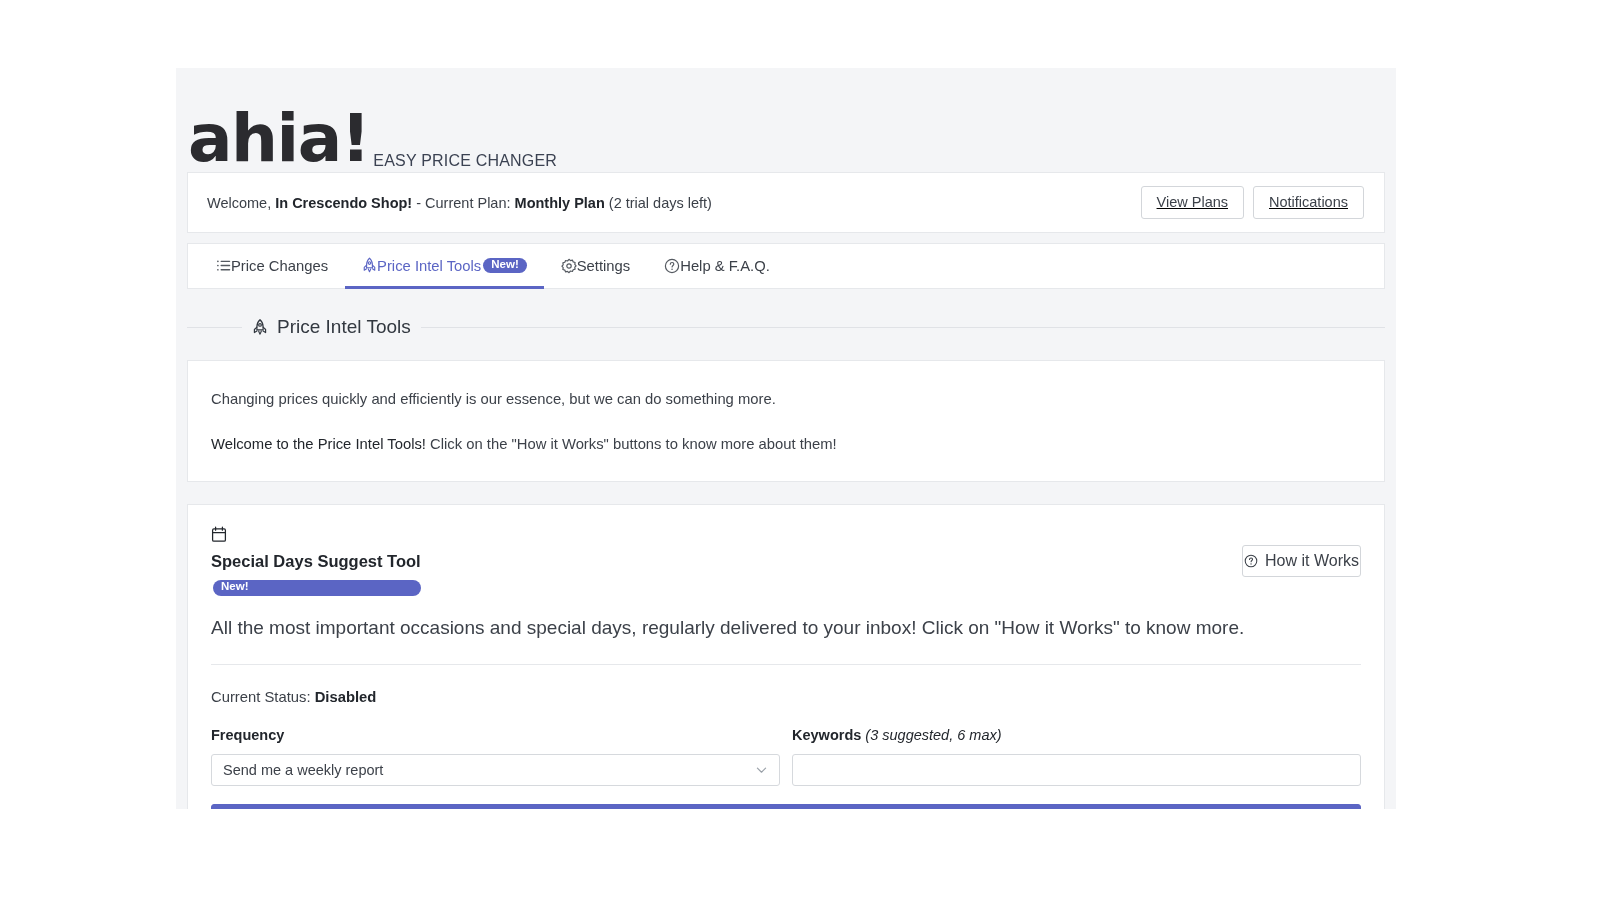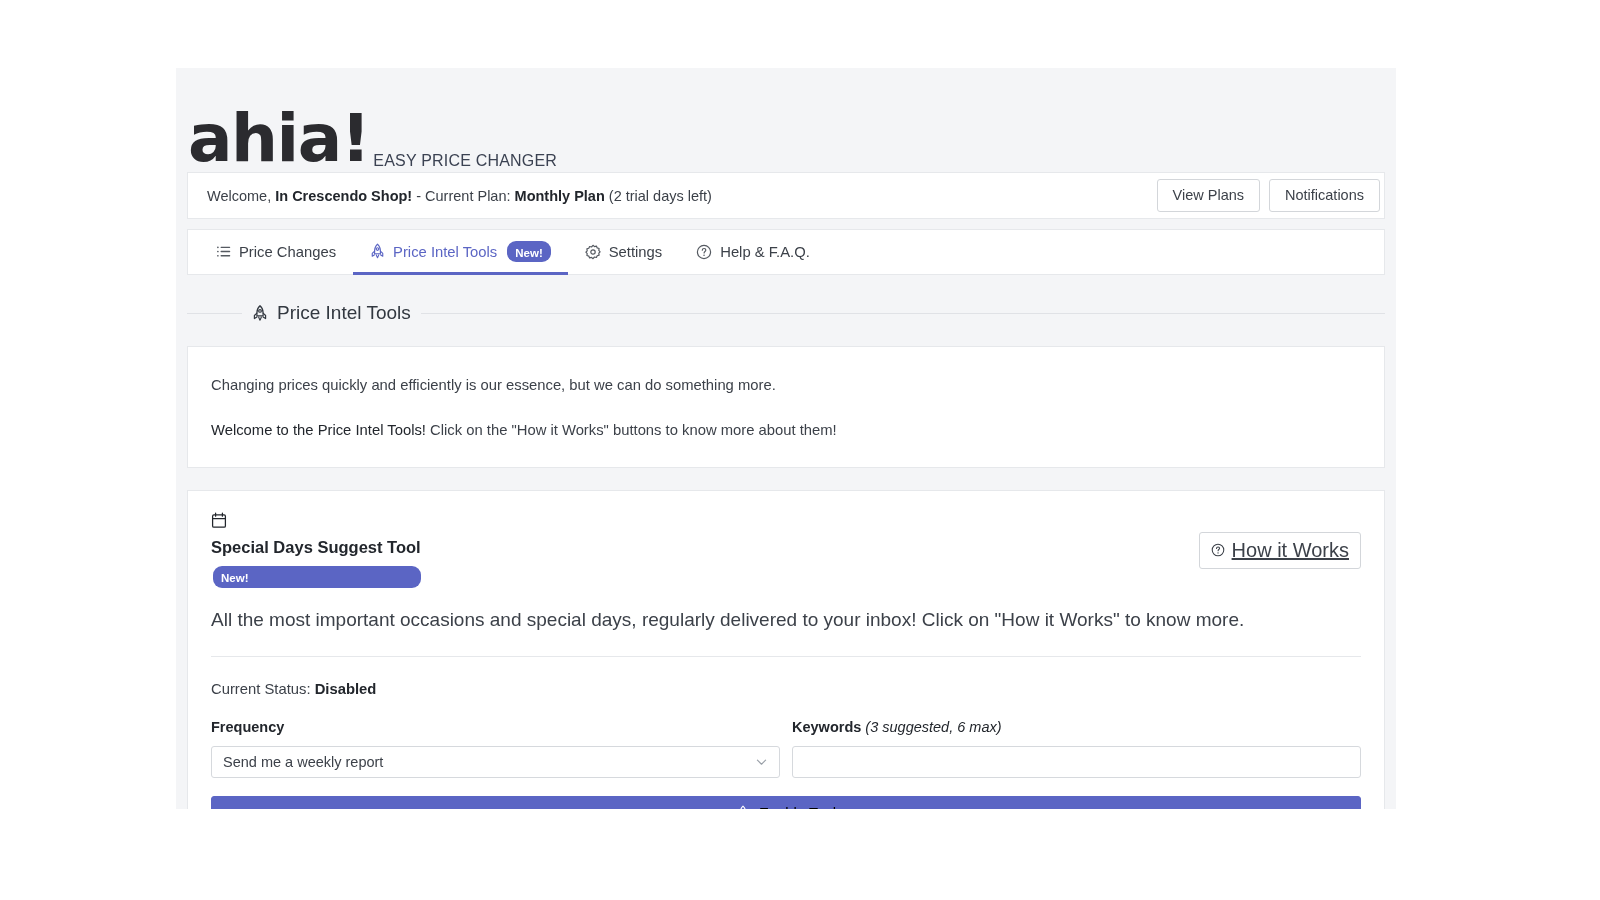--- a/index.html
+++ b/index.html
@@ -48,33 +48,33 @@
 
   
   .card {
     background: #ffffff;
     border: 1px solid #e6e8eb;
     margin: 0 11px;
   }
 
   
   .plan-bar {
-    height: 47px;
+    height: 61px;
     display: flex;
     align-items: center;
     justify-content: space-between;
-    padding: 0 4px 0 19px;
+    padding: 0 20px 0 19px;
   }
   .plan-text {
     font-size: 14.5px;
     color: #3c4149;
     white-space: nowrap;
   }
   .plan-text b { font-weight: 700; color: #22262c; }
-  .plan-actions { display: flex; gap: 9px; }
+  .plan-actions { display: flex; gap: 9px; text-decoration: underline; }
   .btn-outline {
     font-family: "Liberation Sans", sans-serif;
     font-size: 14.5px;
     color: #3c4149;
     background: #ffffff;
     border: 1px solid #d3d6da;
     border-radius: 3px;
     padding: 7px 15px;
     line-height: 1.15;
     cursor: pointer;
@@ -85,21 +85,21 @@
   .tab-bar {
     height: 46px;
     display: flex;
     align-items: stretch;
     padding-left: 11px;
     margin-top: 10px;
   }
   .tab {
     display: flex;
     align-items: center;
-    gap: 8px;
+    gap: 0;
     padding: 0 17px;
     font-size: 14.8px;
     color: #3c4149;
     cursor: pointer;
     border-bottom: 3px solid transparent;
     position: relative;
     top: 1px;
   }
   .tab.active {
     color: #5b65c4;
@@ -107,21 +107,21 @@
   }
   .tab .glyph { display: flex; align-items: center; color: #555a61; }
   .tab.active .glyph { color: #5b65c4; }
 
   .badge-new {
     background: #5b65c4;
     color: #ffffff;
     font-size: 11.5px;
     font-weight: 700;
     border-radius: 9px;
-    padding: 6px 8px 3px;
+    padding: 0 8px 3px;
     line-height: 1.1;
     margin-left: 2px;
     white-space: nowrap;
   }
 
   
   .section-header {
     display: flex;
     align-items: center;
     gap: 10px;
@@ -161,29 +161,28 @@
     font-size: 16.5px;
     font-weight: 700;
     color: #22262c;
     flex-direction: column;
   }
   .btn-howitworks {
     display: inline-flex;
     align-items: center;
     gap: 7px;
     font-family: "Liberation Sans", sans-serif;
-    font-size: 20px;
+    font-size: 16px;
     color: #3c4149;
     background: #ffffff;
     border: 1px solid #d3d6da;
     border-radius: 3px;
-    padding: 6px 11px;
+    padding: 6px 1px;
     cursor: pointer;
     white-space: nowrap;
-    text-decoration: underline;
   }
   .tool-desc {
     margin-top: 21px;
     font-size: 19px;
     color: #3c4149;
   }
   .tool-sep {
     height: 1px;
     background: #e6e8eb;
     margin: 25px 0 0;

